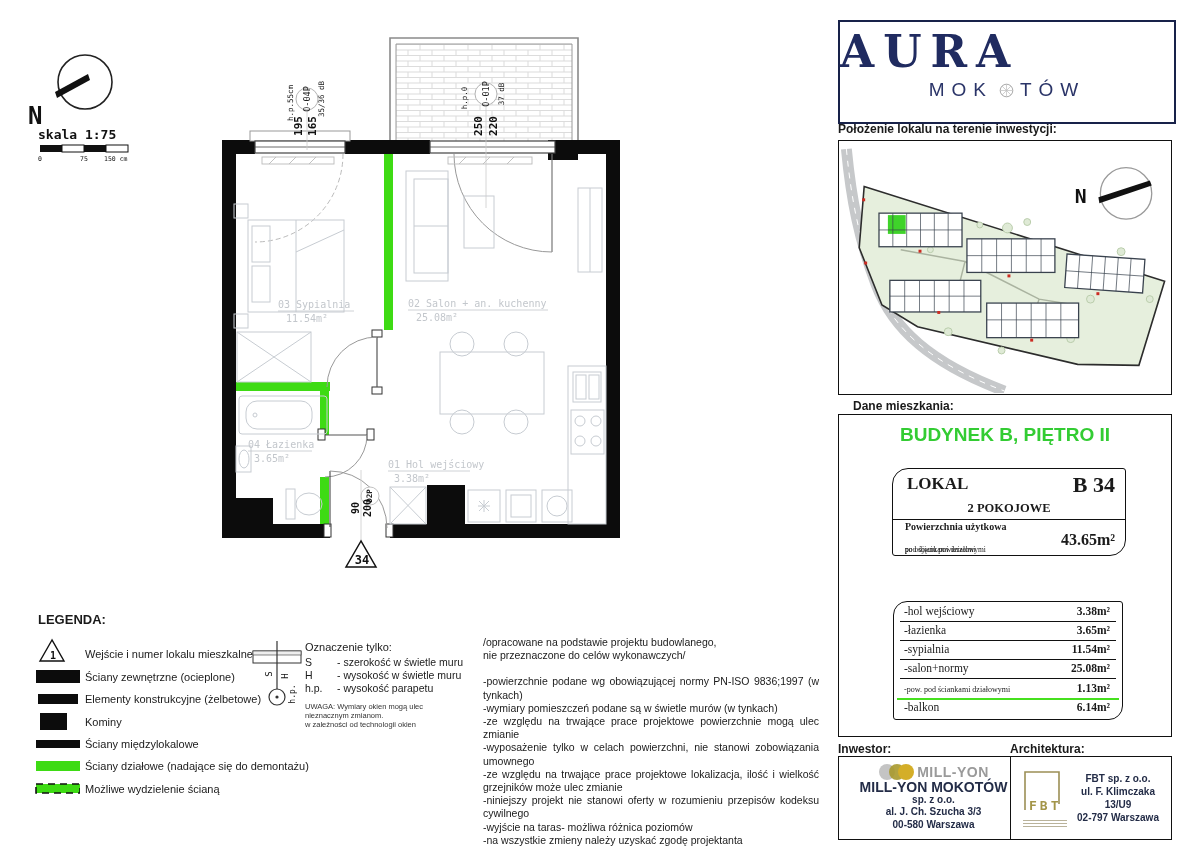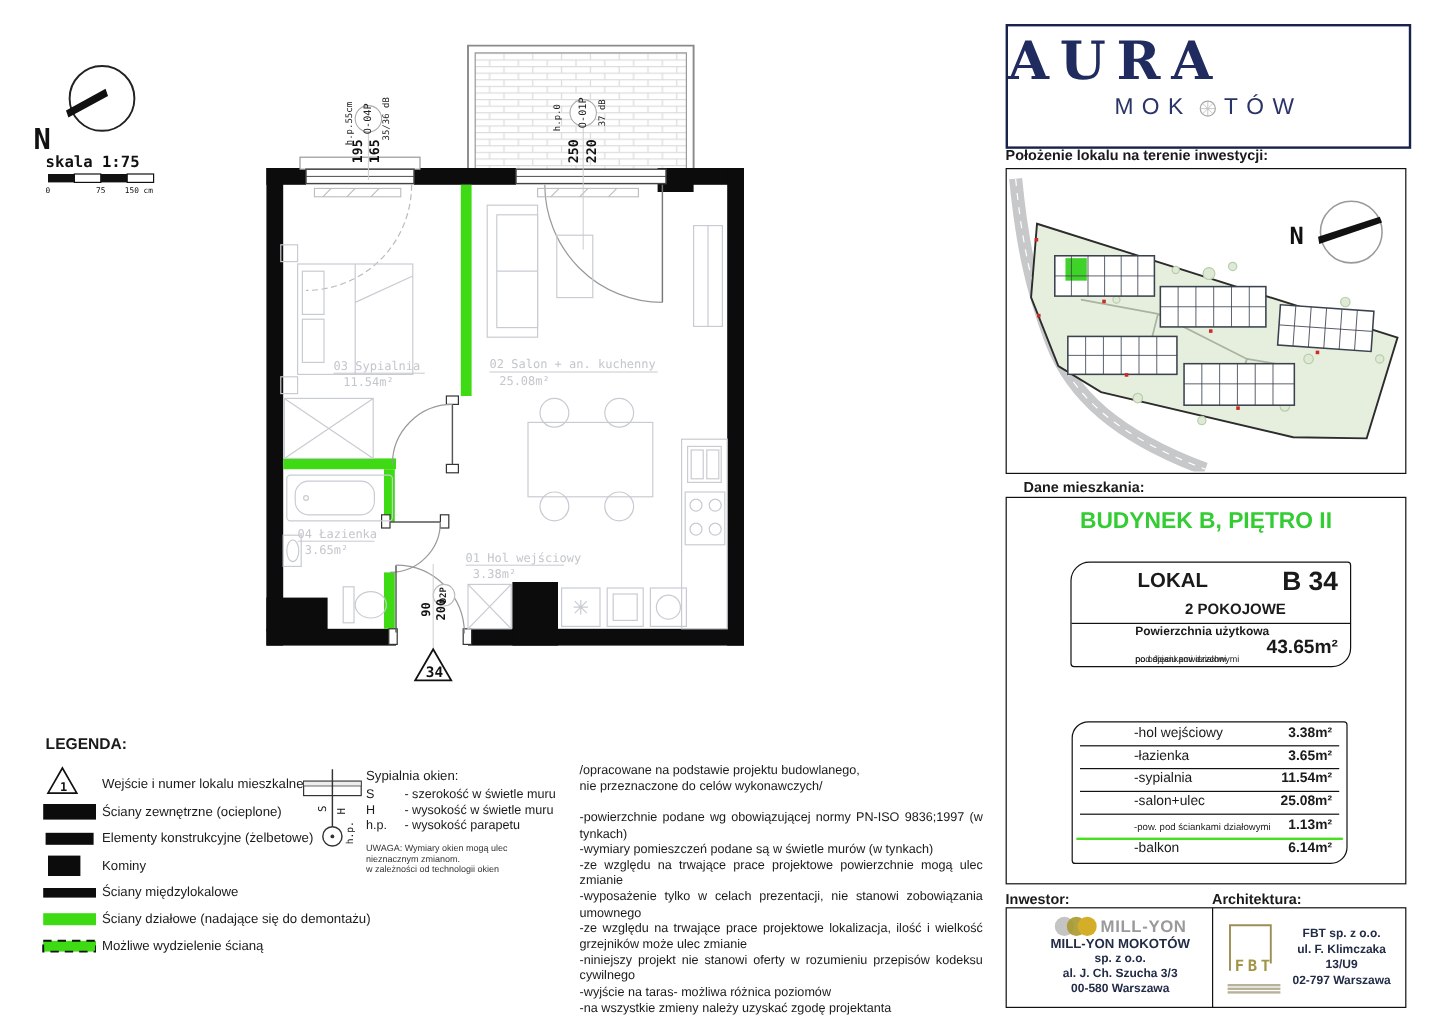--- a/index.html
+++ b/index.html
@@ -1,19 +1,19 @@
 <!DOCTYPE html>
 <html><head>
 <meta charset="utf-8">
 <style>
   html,body{margin:0;padding:0;background:#fff;}
   #sheet{position:relative;width:1200px;height:848px;background:#fff;overflow:hidden;
          font-family:"Liberation Sans",sans-serif;color:#1a1a1a;}
   .abs{position:absolute;}
-  .cad{font-family:Liberation Sans, sans-serif;margin-left:41px;}
+  .cad{font-family:Liberation Serif, serif;}
   .box{border:1.6px solid #111;background:#fff;box-sizing:border-box;}
   .seclabel{font-size:12px;font-weight:bold;}
   
   #logo-box{left:838px;top:20px;width:334px;height:100px;border:2px solid #18224a;text-align:left;}
   #brand-name{font-family:"DejaVu Serif",serif;font-size:44px;font-weight:bold;color:#202b60;letter-spacing:9px;margin-top:4px;}
   #brand-sub{display:flex;justify-content:center;align-items:center;gap:6px;font-size:19px;letter-spacing:7px;color:#2a3468;margin-top:2px;}
   #location-title{left:838px;top:122px;}
   #site-box{left:838px;top:140px;width:334px;height:255px;}
   #dane-label{left:838px;top:399px;padding-left:15px;}
   #dane-box{left:838px;top:414px;width:334px;height:323px;}
@@ -266,39 +266,39 @@
   <svg class="abs" style="left:245px;top:638px" width="60" height="75" viewBox="245 638 60 75">
     <rect x="253" y="651" width="48" height="12" fill="#fff" stroke="#333" stroke-width="1"></rect>
     <rect x="253" y="651" width="48" height="4" fill="#eee" stroke="#333" stroke-width="0.6"></rect>
     <line x1="277" y1="641" x2="277" y2="700" stroke="#333" stroke-width="1.2"></line>
     <text x="269" y="674" font-size="9" fill="#111" text-anchor="middle" transform="rotate(-90 269 674)" dominant-baseline="middle">S</text>
     <text x="285" y="676" font-size="9" fill="#111" text-anchor="middle" transform="rotate(-90 285 676)" dominant-baseline="middle">H</text>
     <circle cx="277" cy="697" r="8" fill="#fff" stroke="#333" stroke-width="1.2"></circle>
     <circle cx="277" cy="697" r="1.6" fill="#333"></circle>
     <text x="292" y="694" font-size="8" fill="#111" text-anchor="middle" transform="rotate(-90 292 694)" dominant-baseline="middle">h.p.</text>
   </svg>
-  <div class="abs" id="wkey-title">Sypialnia okien:</div>
+  <div class="abs" id="wkey-title">Oznaczenie tylko:</div>
   <div class="wkey-sym" style="top:656px">S</div>
   <div class="wkey-desc" style="top:656px">- szerokość w świetle muru</div>
   <div class="wkey-sym" style="top:669px">H</div>
   <div class="wkey-desc" style="top:669px">- wysokość w świetle muru</div>
   <div class="wkey-sym" style="top:682px">h.p.</div>
   <div class="wkey-desc" style="top:682px">- wysokość parapetu</div>
   <div class="wkey-note" style="top:702px">UWAGA: Wymiary okien mogą ulec</div>
   <div class="wkey-note" style="top:711px">nieznacznym zmianom.</div>
   <div class="wkey-note" style="top:720px">w zależności od technologii okien</div>
 
   <div class="abs" id="notes">
     <div>/opracowane na podstawie projektu budowlanego,</div>
     <div>nie przeznaczone do celów wykonawczych/</div>
     <div class="bullets">
       <div>-powierzchnie podane wg obowiązującej normy PN-ISO 9836;1997 (w tynkach)</div>
       <div>-wymiary pomieszczeń podane są w świetle murów (w tynkach)</div>
       <div>-ze względu na trwające prace projektowe powierzchnie mogą ulec zmianie</div>
-      <div>-wyposażenie tylko w celach prezentacji, nie stanowi zobowiązania umownego</div>
+      <div>-wyposażenie tylko w celach powierzchni, nie stanowi zobowiązania umownego</div>
       <div>-ze względu na trwające prace projektowe lokalizacja, ilość i wielkość grzejników może ulec zmianie</div>
       <div>-niniejszy projekt nie stanowi oferty w rozumieniu przepisów kodeksu cywilnego</div>
       <div>-wyjście na taras- możliwa różnica poziomów</div>
       <div>-na wszystkie zmieny należy uzyskać zgodę projektanta</div>
 
     </div>
   </div>
 
   <div class="abs" id="logo-box">
     <div id="brand-name">AURA</div>
@@ -404,21 +404,21 @@
       <span class="room-name">-łazienka</span>
       <span class="room-val">3.65m²</span>
     </div>
     <div class="rowline" style="top:38px"></div>
     <div class="room-row cad" style="top:41px">
       <span class="room-name">-sypialnia</span>
       <span class="room-val">11.54m²</span>
     </div>
     <div class="rowline" style="top:57px"></div>
     <div class="room-row cad" style="top:60px">
-      <span class="room-name">-salon+ulec</span>
+      <span class="room-name">-salon+normy</span>
       <span class="room-val">25.08m²</span>
     </div>
     <div class="rowline" style="top:76px"></div>
     <div class="room-row cad" style="top:80px">
       <span class="room-name" style="font-size:8px;padding-top:3px">-pow. pod ściankami działowymi</span>
       <span class="room-val">1.13m²</span>
     </div>
     <div class="rowline-green" style="top:96px"></div>
     <div class="room-row cad" style="top:99px">
       <span class="room-name">-balkon</span>
@@ -431,21 +431,21 @@
 
   <div class="abs box" id="inv-box">
     <div id="millyon-row">
       <svg width="36" height="18" viewBox="0 0 36 18">
         <circle cx="9" cy="9" r="8" fill="#c4c4c4"></circle>
         <circle cx="19" cy="9" r="8" fill="#a9992c" opacity="0.9"></circle>
         <circle cx="28" cy="9" r="8" fill="#d4ae28"></circle>
       </svg>
       <span id="millyon-text">MILL-YON</span>
     </div>
-    <div class="inv-line" style="font-size:11px">MILL-YON MOKOTÓW</div>
+    <div class="inv-line" style="font-size:14px">MILL-YON MOKOTÓW</div>
     <div class="inv-line">sp. z o.o.</div>
     <div class="inv-line">al. J. Ch. Szucha 3/3</div>
     <div class="inv-line">00-580 Warszawa</div>
   </div>
 
   <div class="abs box" id="arch-box">
     <div style="width:52px;margin-left:8px;">
       <svg width="44" height="46" viewBox="0 0 44 46">
         <path d="M6 42 V4 H40 V36" fill="none" stroke="#9c8f55" stroke-width="1.6"></path>
         <text x="10" y="42" font-size="13" letter-spacing="3" fill="#a39548" font-family="Liberation Sans,sans-serif" font-weight="bold">FBT</text>

